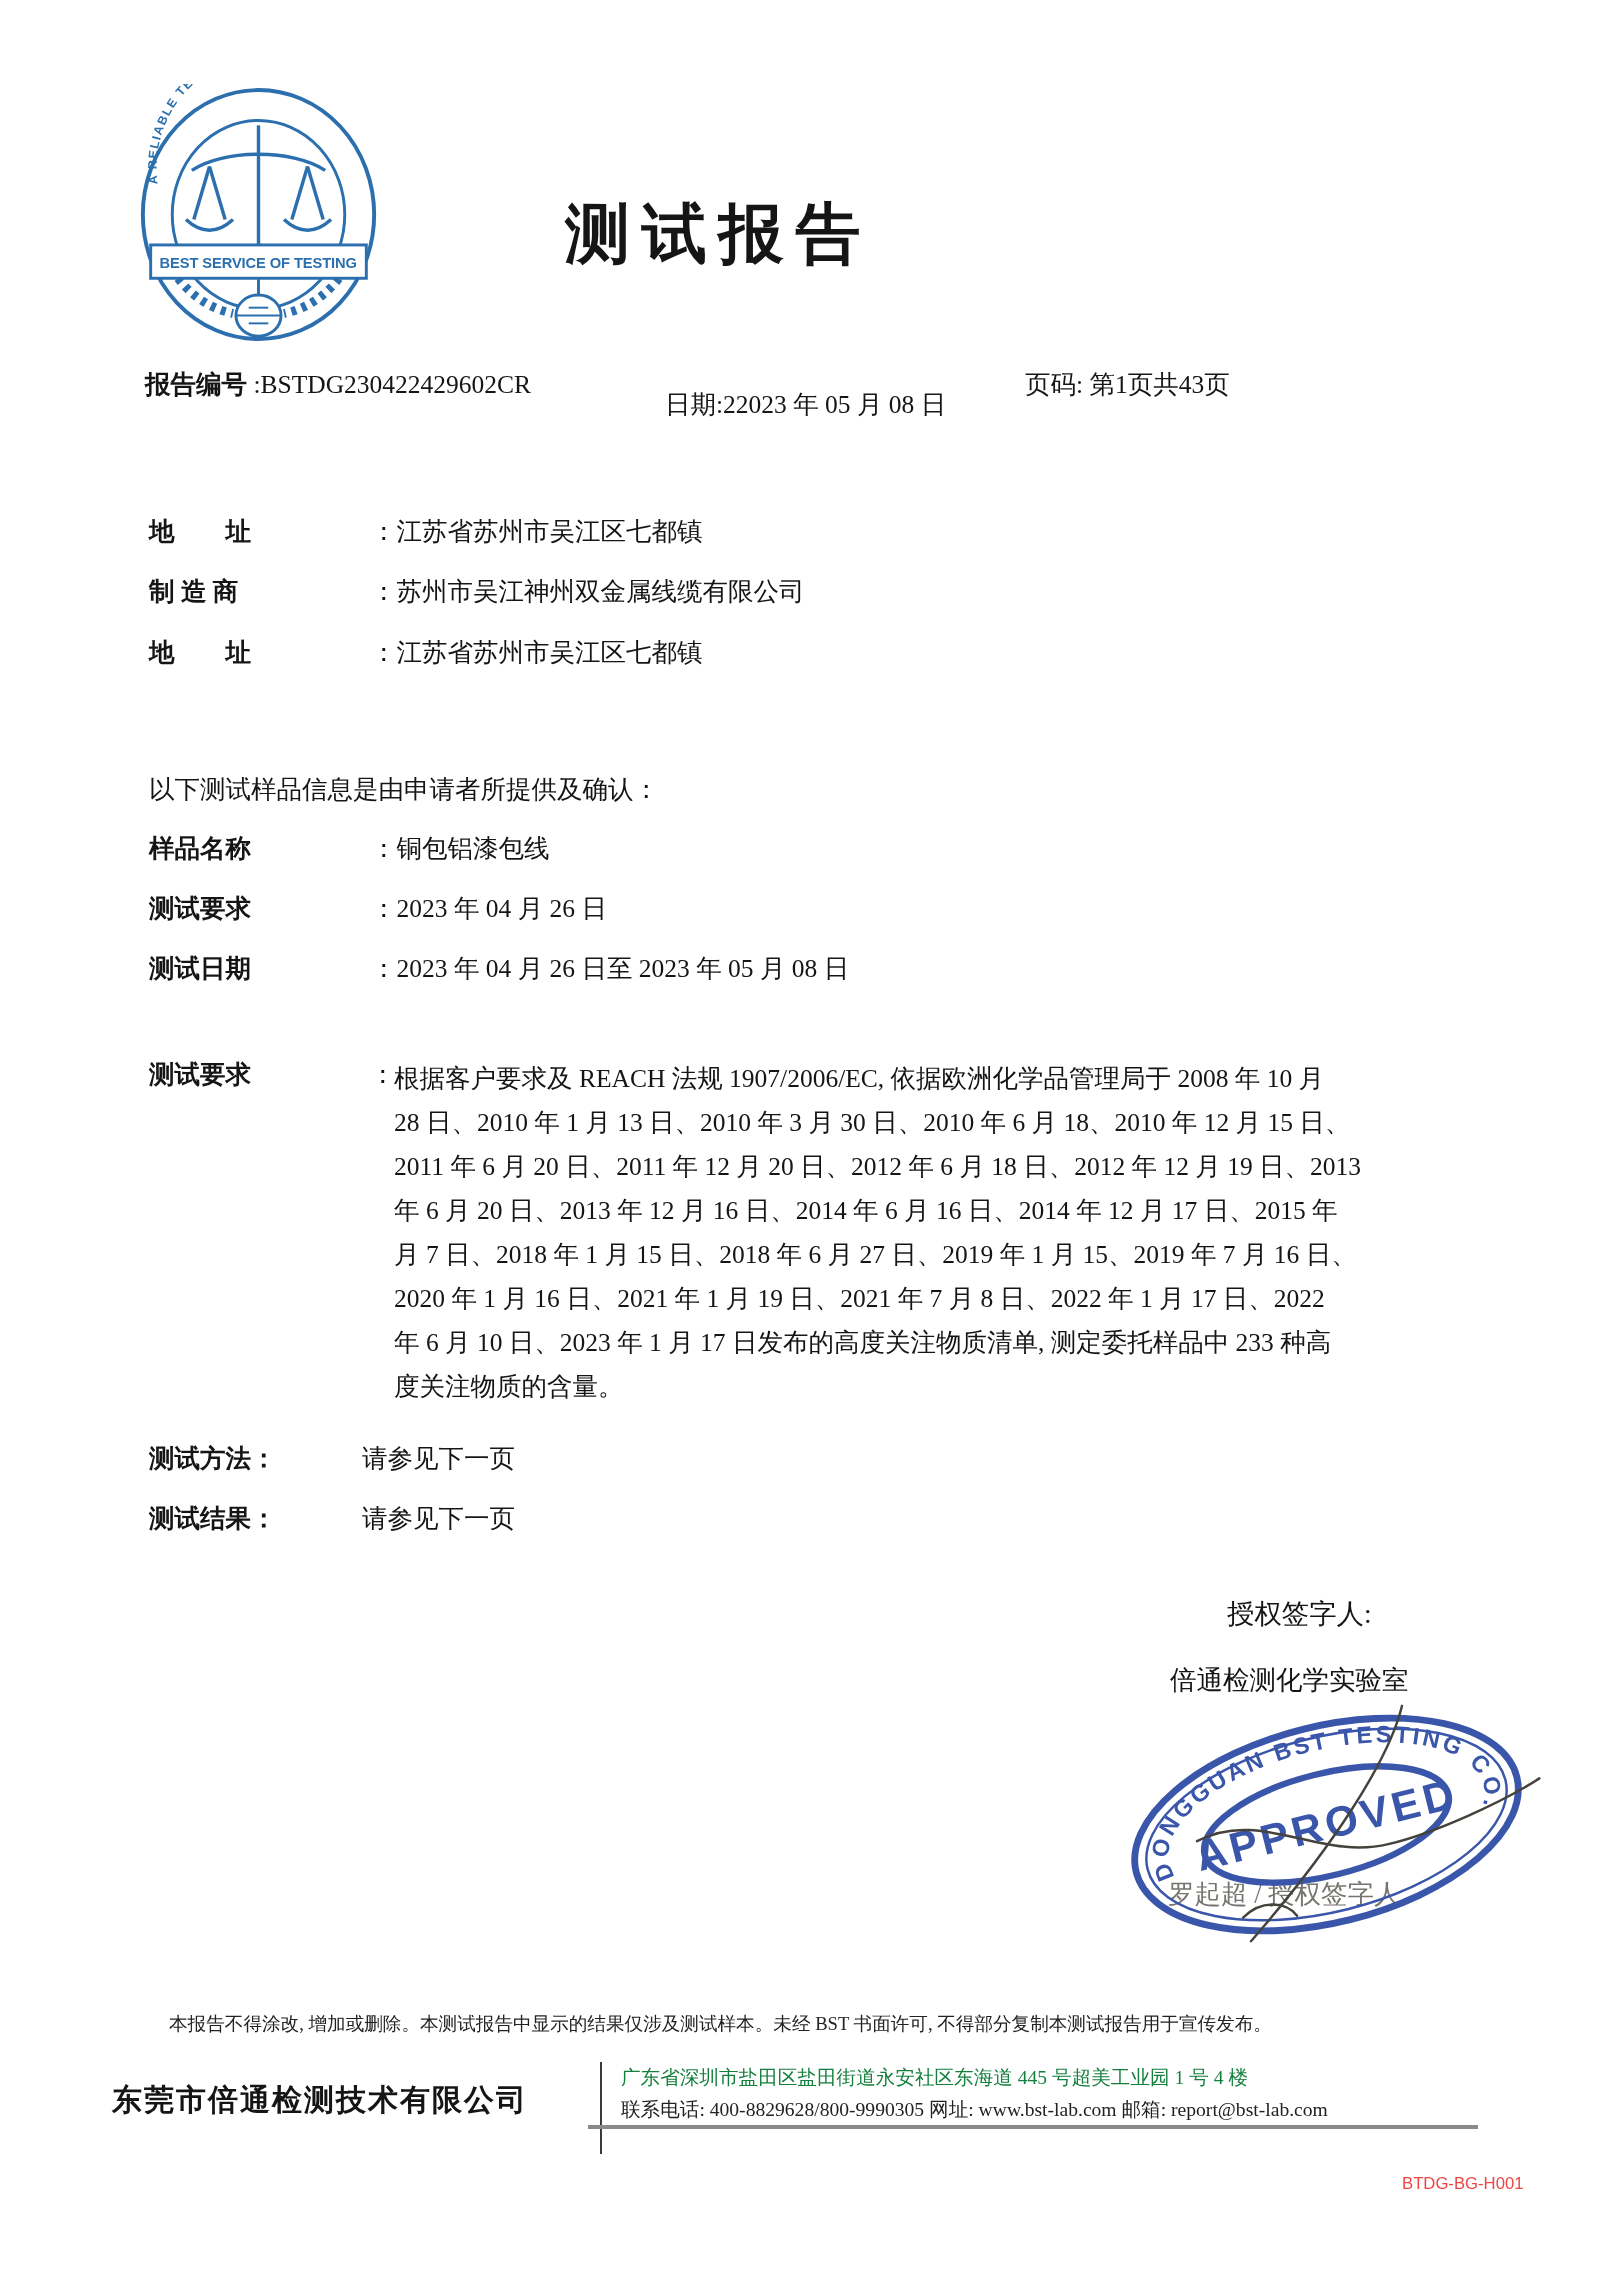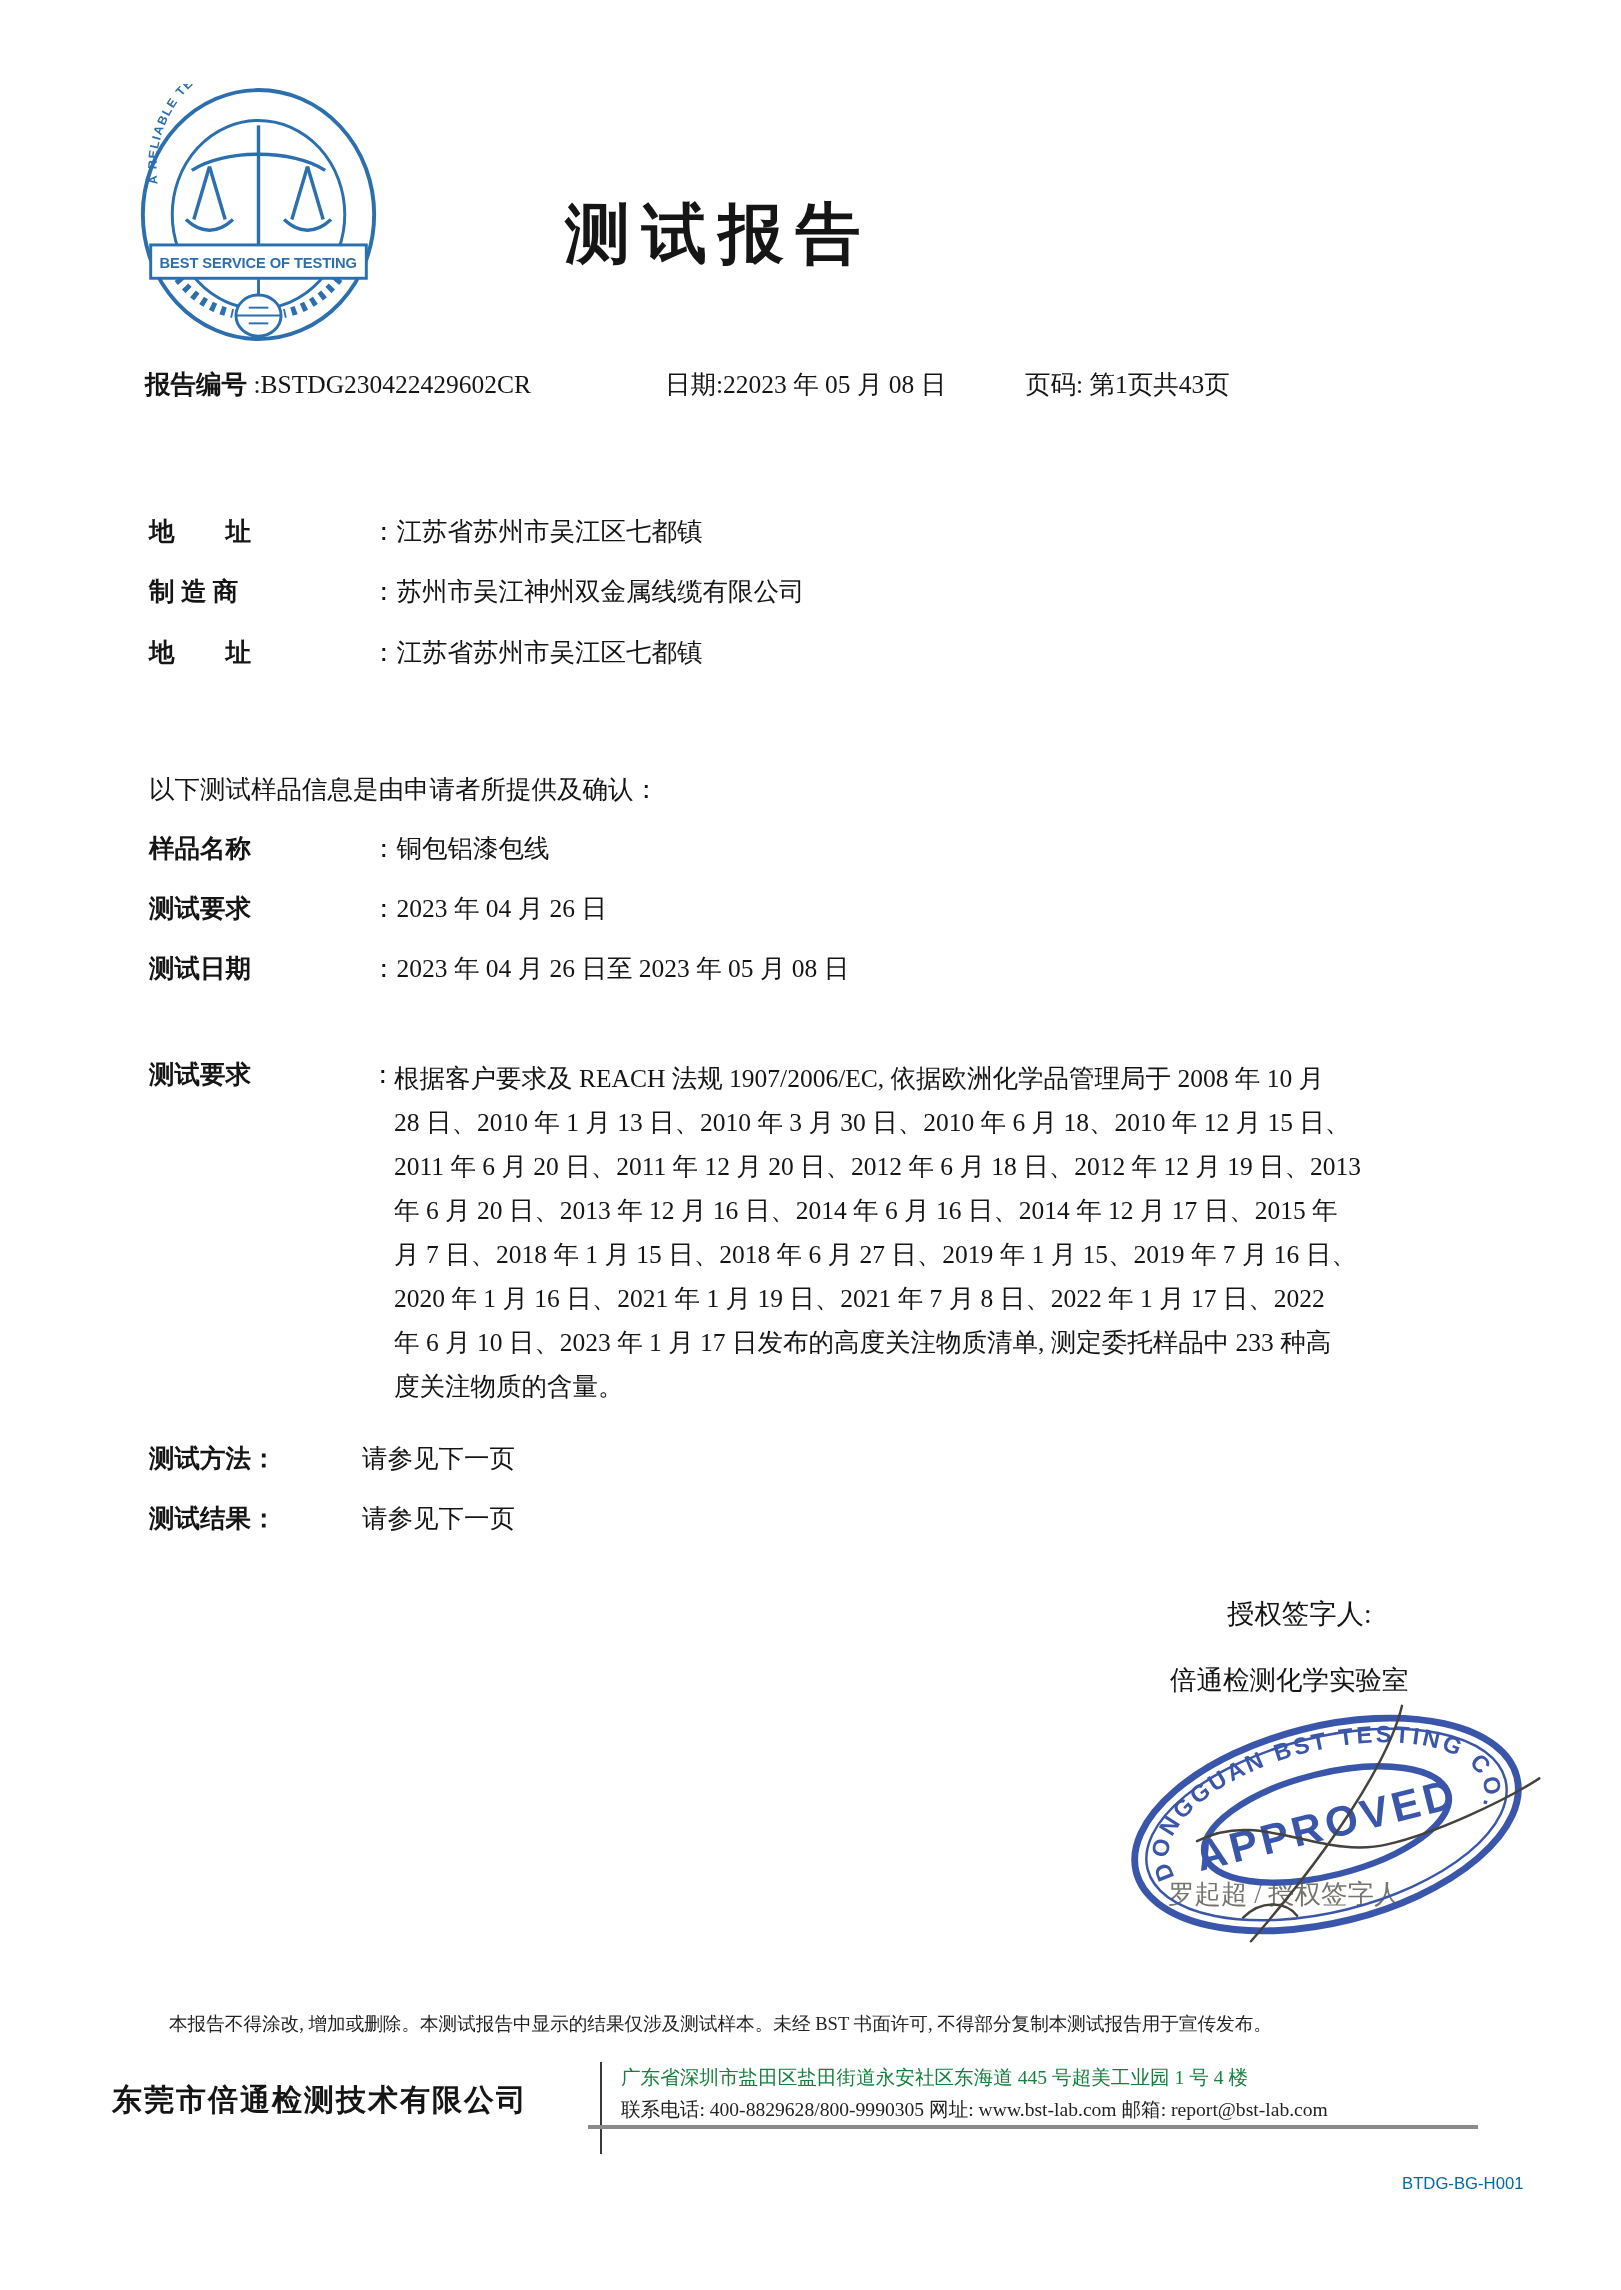--- a/index.html
+++ b/index.html
@@ -12,21 +12,21 @@
     color:#151515;
     overflow:hidden;
   }
   
   .logo{position:absolute;left:135px;top:84px;width:247px;height:267px;}
   
   .title{position:absolute;left:565px;top:190px;font-size:65px;font-weight:bold;letter-spacing:11.8px;white-space:nowrap;}
   
   .hdr{position:absolute;top:367px;font-size:25.5px;white-space:nowrap;}
   .hdr-no{left:145px;}
-  .hdr-date{left:665px;}
+  .hdr-date{left:665px;margin-top:20px;}
   .hdr-page{left:1025px;}
   
   .kv{position:absolute;left:149px;font-size:25.5px;white-space:nowrap;}
   .kv .k{display:inline-block;width:222px;font-weight:bold;}
   .p-r1{top:453px;} .p-r2{top:514px;} .p-r3{top:574px;} .p-r4{top:635px;}
   .intro{position:absolute;left:149px;top:772px;font-size:25.5px;white-space:nowrap;}
   .s-r1{top:831px;} .s-r2{top:891px;} .s-r3{top:951px;}
   
   .req-label{position:absolute;left:149px;top:1057px;font-size:25.5px;font-weight:bold;white-space:nowrap;}
   .req-colon{position:absolute;left:370px;top:1057px;font-size:25.5px;}
@@ -40,21 +40,21 @@
   .signer-line{position:absolute;left:1168px;top:1876px;font-size:26.5px;color:#76746e;white-space:nowrap;z-index:1;}
   .stamp{position:absolute;left:1096px;top:1692px;width:461px;height:265px;z-index:2;}
   
   .disclaimer{position:absolute;left:169px;top:2011px;font-size:18.6px;white-space:nowrap;color:#222;}
   
   .f-company{position:absolute;left:112px;top:2080px;font-size:30px;font-weight:bold;letter-spacing:2px;white-space:nowrap;}
   .f-vline{position:absolute;left:600px;top:2062px;width:2px;height:92px;background:#3a3a3a;}
   .f-addr{position:absolute;left:621px;top:2064px;font-size:19.6px;white-space:nowrap;color:#15803d;}
   .f-contact{position:absolute;left:621px;top:2096px;font-size:19.6px;white-space:nowrap;color:#222;}
   .f-line{position:absolute;left:588px;top:2125px;width:890px;height:3.9px;background:#8a8a8a;}
-  .f-code{position:absolute;left:1402px;top:2174px;font-size:16.7px;color:#0369a1;font-family:"Liberation Sans","DejaVu Sans",sans-serif;}
+  .f-code{position:absolute;left:1402px;top:2174px;font-size:16.7px;color:#ef4444;font-family:"Liberation Sans","DejaVu Sans",sans-serif;}
 </style>
 </head>
 <body>
 
 <div class="page">
 
   <svg class="logo" viewBox="0 0 252 272">
     <g fill="none" stroke="#2c6fae">
       <ellipse cx="126" cy="133" rx="118" ry="127" stroke-width="4"></ellipse>
       <ellipse cx="126" cy="133" rx="88" ry="96" stroke-width="3"></ellipse>

